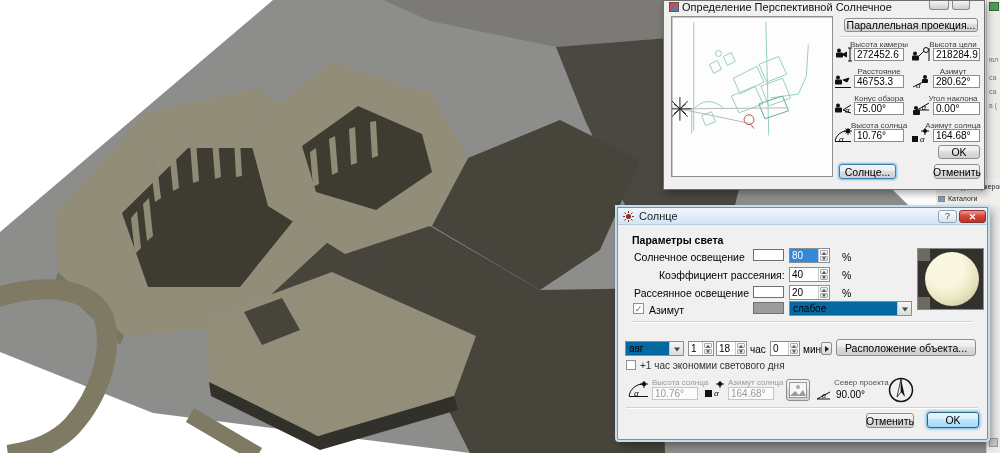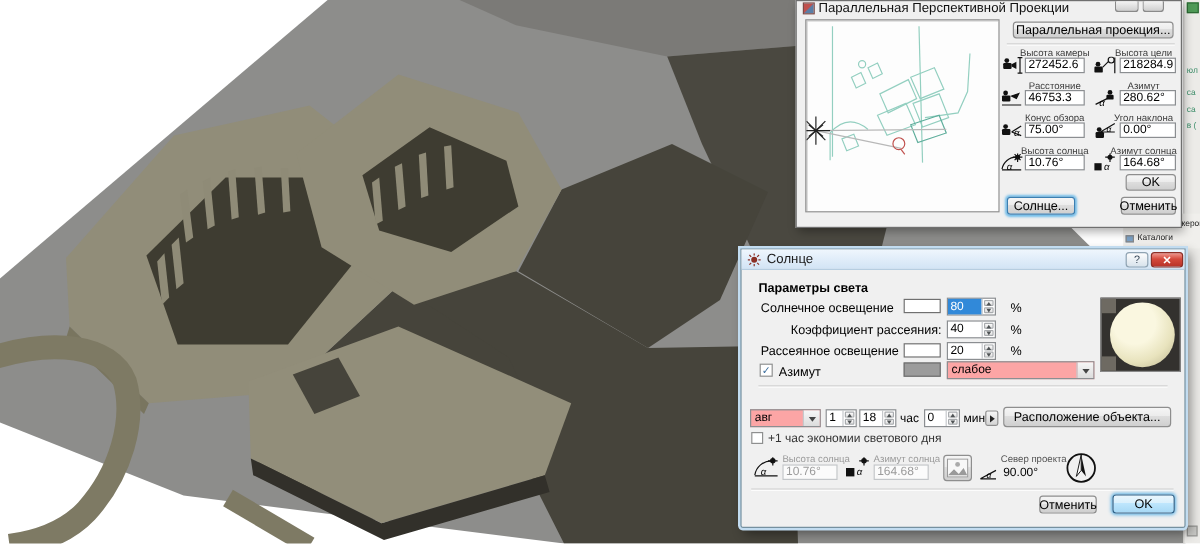--- a/index.html
+++ b/index.html
@@ -29,21 +29,21 @@
   .bold{position:absolute;font-weight:bold;white-space:nowrap}
   .sep{position:absolute;height:1px;background:#d4d4d4;box-shadow:0 1px 0 #fff}
   .swatch{position:absolute;border:1px solid #707070}
   .spin{position:absolute;display:flex;border:1px solid #8b8e91;background:#fff}
   .spin .v{flex:1;font-size:10px;padding:0 2px;display:flex;align-items:center}
   .spin .v.sel{background:#3189d9;color:#fff}
   .sb{width:11px;display:flex;flex-direction:column;gap:1px;padding:1px;border-left:1px solid #c6c9cc}
   .sb b{flex:1;background:linear-gradient(#fdfdfd,#dfdfdf);border:1px solid #a8abae;border-radius:1px;position:relative}
   .sb b::after{content:"";position:absolute;left:50%;top:50%;transform:translate(-50%,-45%);border-left:2.5px solid transparent;border-right:2.5px solid transparent;border-bottom:3.5px solid #4f5355}
   .sb b.dn::after{transform:translate(-50%,-55%);border-bottom:none;border-top:3.5px solid #4f5355}
-  .dd{position:absolute;background:#fca5a5;border:1px solid #8b8e91;display:flex;align-items:center;font-size:10px;padding-left:3px}
+  .dd{position:absolute;background:#0369a1;border:1px solid #8b8e91;display:flex;align-items:center;font-size:10px;padding-left:3px}
   .dd .ar{margin-left:auto;width:14px;align-self:stretch;border-left:1px solid #c6c9cc;background:linear-gradient(#f6f6f6,#dcdcdc);position:relative}
   .dd .ar::after{content:"";position:absolute;left:50%;top:50%;transform:translate(-50%,-40%);border-left:3px solid transparent;border-right:3px solid transparent;border-top:4px solid #444}
   .cb{position:absolute;width:11px;height:11px;background:#fff;border:1px solid #8e8f8f;font-size:9px;line-height:10px;text-align:center;color:#3b6e9e}
   .play{position:absolute;width:11px;height:13px;border:1px solid #8e8e8e;border-radius:2px;background:linear-gradient(#f5f5f5,#d5d5d5)}
   .play::after{content:"";position:absolute;left:3px;top:3px;border-top:3px solid transparent;border-bottom:3px solid transparent;border-left:4px solid #222}
   .ic{position:absolute}
   
   .spherebox{position:absolute;background:#33312e;border:1px solid #8a8a8a;overflow:hidden}
   .spherebox .c1,.spherebox .c2{position:absolute;width:18px;height:18px;background:#6e6a62}
   .spherebox .ball{position:absolute;left:7px;top:3px;width:54px;height:54px;border-radius:50%;background:radial-gradient(circle at 38% 32%,#faf7e0 0 35%,#e8e3bd 65%,#b7b08a 100%)}
@@ -111,21 +111,21 @@
 <div class="treebit">
   <span class="mini" style="left:2px;top:6px;background:#caa84a"></span>
   <span class="treerow" style="left:12px;top:5px">Следы маркеров</span>
   <span class="mini" style="left:2px;top:18px;background:#7aa0c4"></span>
   <span class="treerow" style="left:12px;top:17px">Каталоги</span>
 </div>
 
 <div class="dlg proj">
   <div class="proj-title">
     <span class="picon"></span>
-    <span>Параллельная Перспективной Проекции</span>
+    <span>Определение Перспективной Солнечное</span>
   </div>
   <div class="clipbtn" style="left:265px;width:20px"></div>
   <div class="clipbtn" style="left:288px;width:18px"></div>
 
   <svg class="abs" style="left:7px;top:15px;border:1px solid #8f8f8f;background:#fdfdfd;box-shadow:inset 1px 1px 0 #c9c9c9" width="162" height="161" viewBox="0 0 162 161">
     <g stroke="#93cfc0" fill="none" stroke-width="1">
       <line x1="22" y1="5" x2="22" y2="115"></line>
       <line x1="95" y1="5" x2="98" y2="120"></line>
       <polyline points="138,28 136,60 128,78 100,82"></polyline>
       <polygon points="62,62 86,50 93,66 69,78"></polygon>

